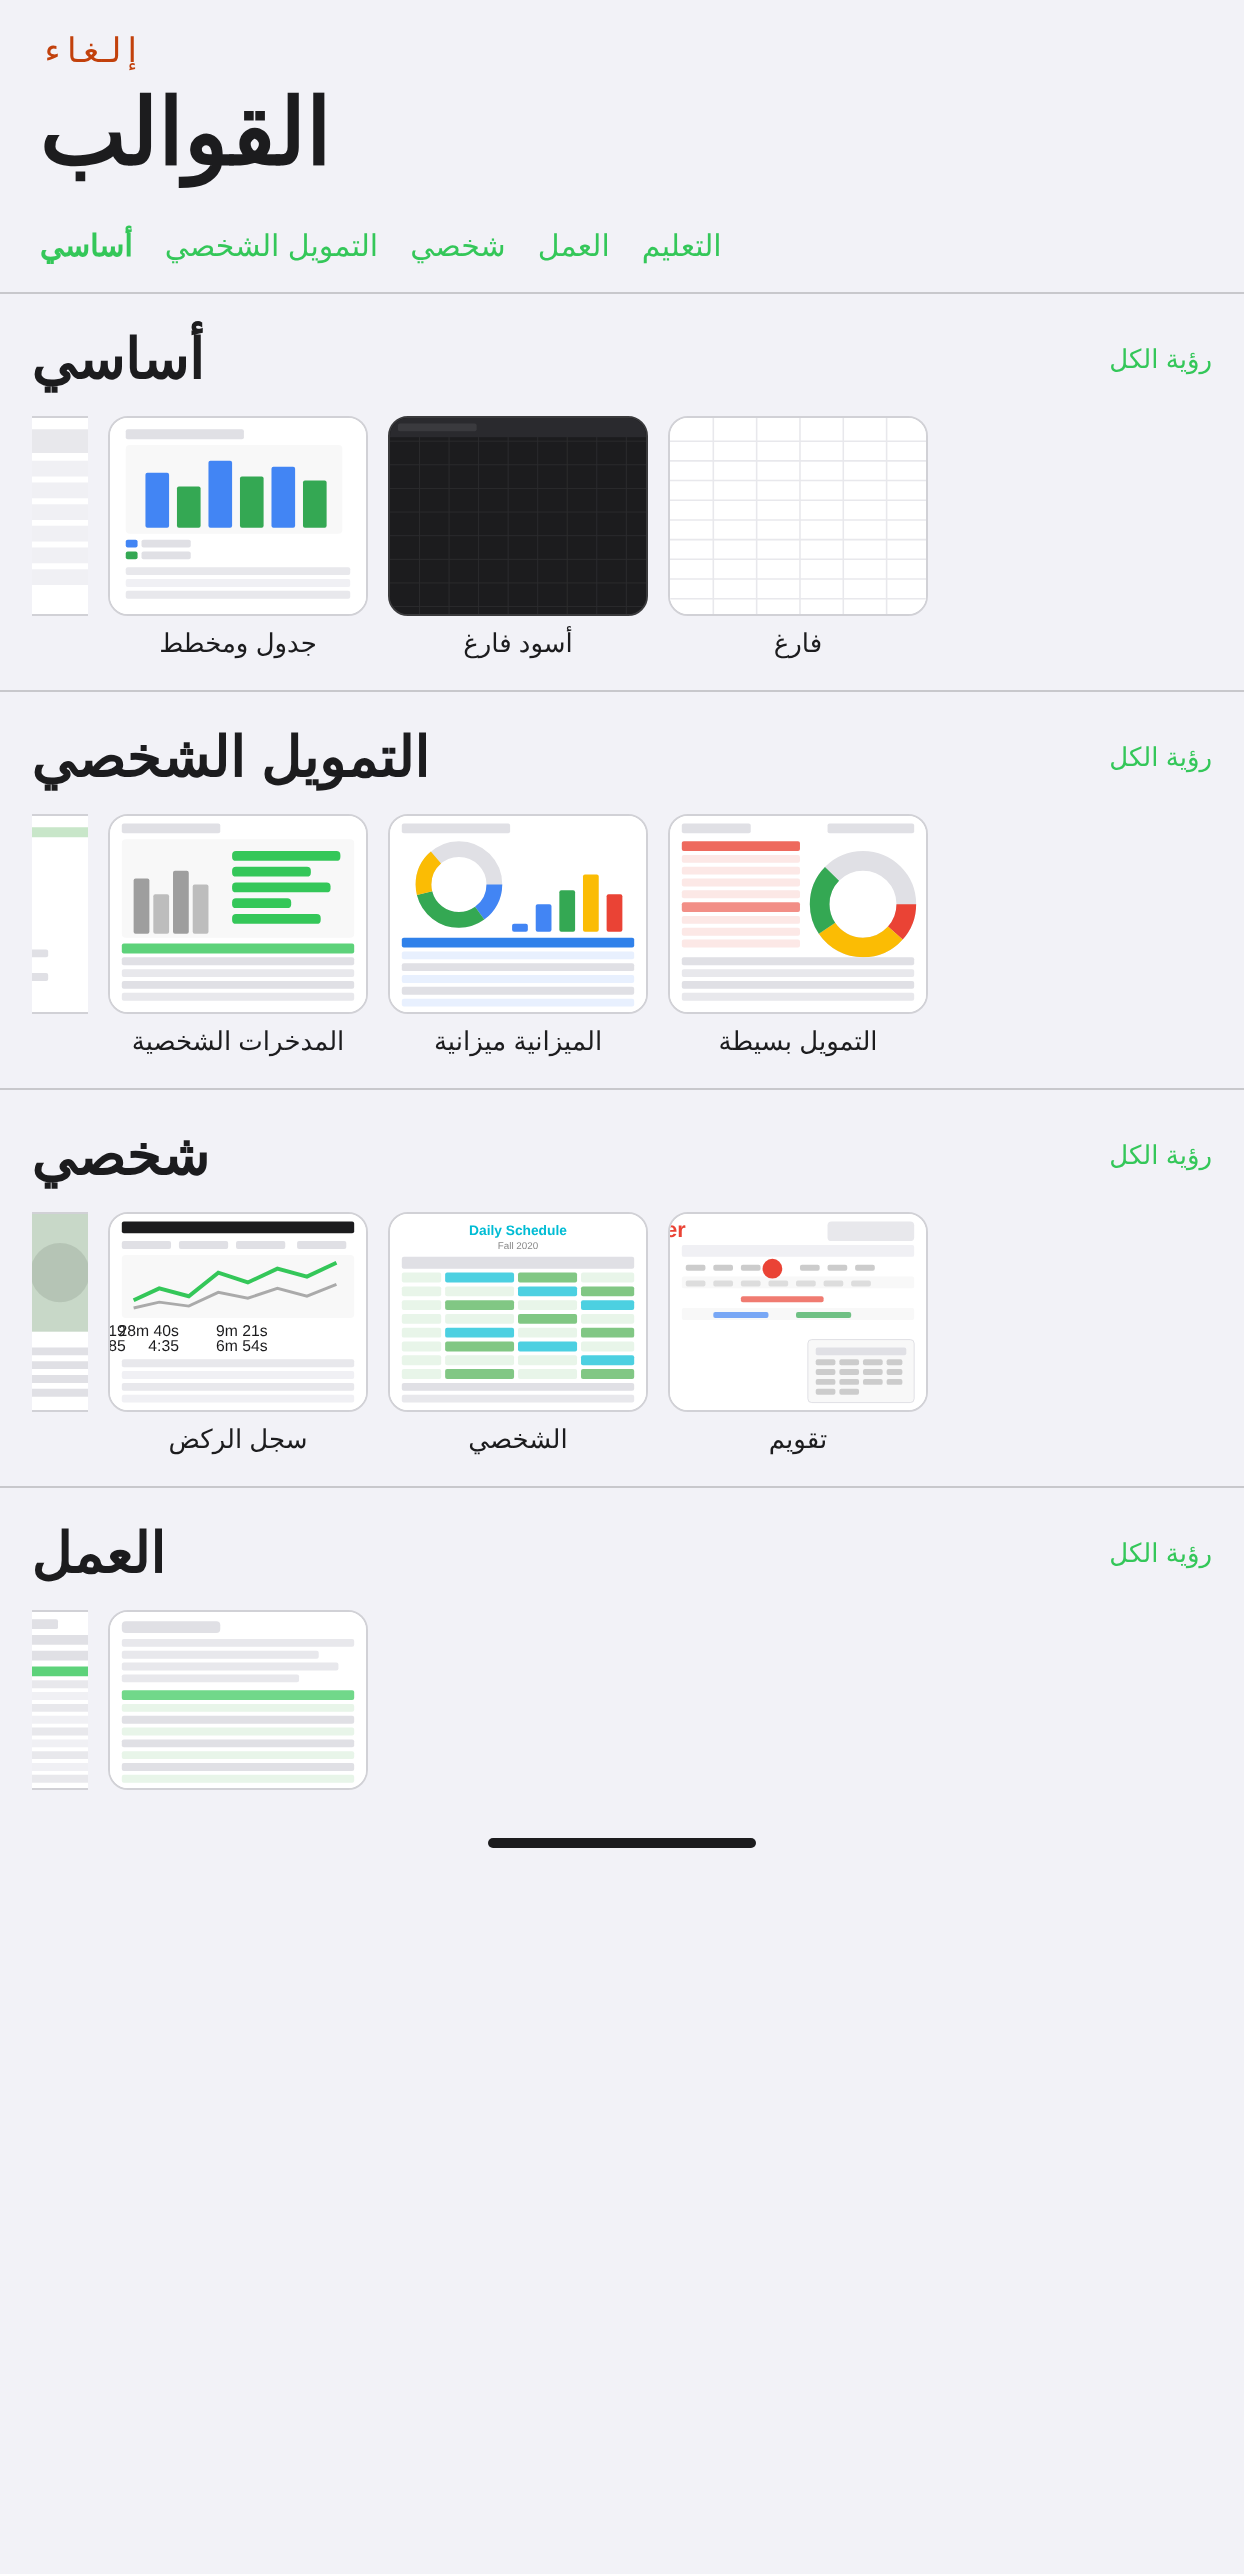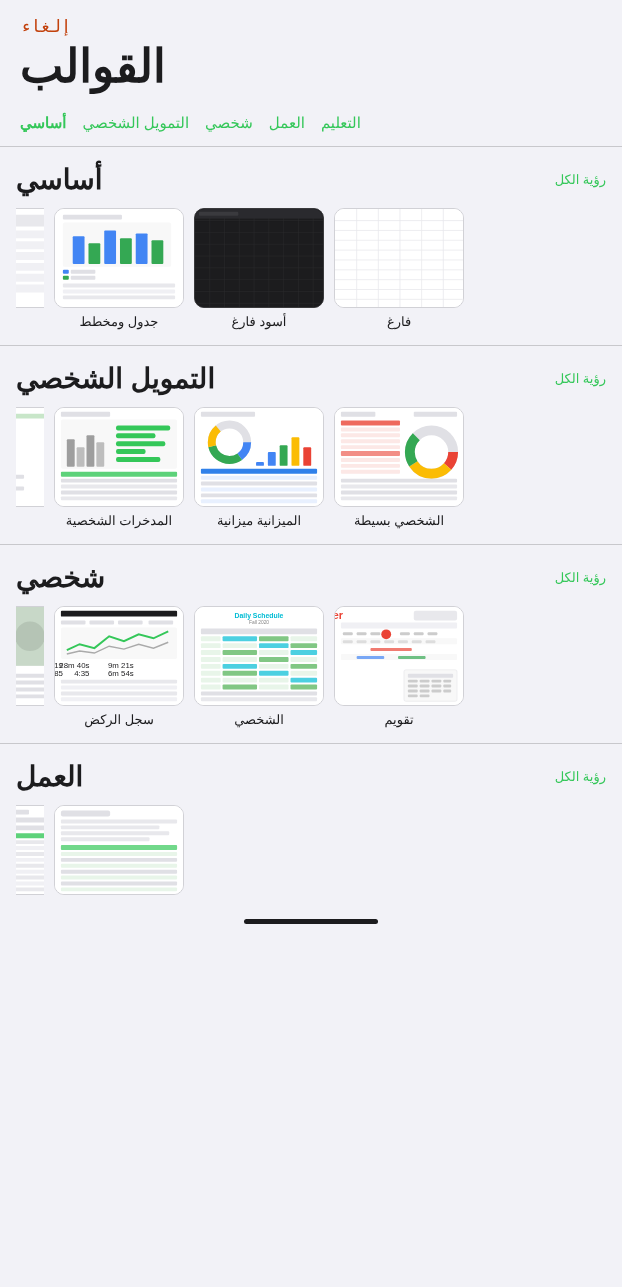--- a/index.html
+++ b/index.html
@@ -409,21 +409,21 @@
           <circle cx="98" cy="45" r="22" fill="none" stroke="#ea4335" stroke-width="10" stroke-dasharray="50 138" stroke-dashoffset="34"></circle>
           <circle cx="98" cy="45" r="22" fill="none" stroke="#fbbc04" stroke-width="10" stroke-dasharray="40 138" stroke-dashoffset="-16"></circle>
           <circle cx="98" cy="45" r="22" fill="none" stroke="#34a853" stroke-width="10" stroke-dasharray="30 138" stroke-dashoffset="-56"></circle>
 
           <rect x="6" y="72" width="118" height="4" fill="#e0e0e5" rx="1"></rect>
           <rect x="6" y="78" width="118" height="4" fill="#e8e8ec" rx="1"></rect>
           <rect x="6" y="84" width="118" height="4" fill="#e0e0e5" rx="1"></rect>
           <rect x="6" y="90" width="118" height="4" fill="#e8e8ec" rx="1"></rect>
         </svg>
       </div>
-      <div class="card-label">الشخصي بسيطة</div>
+      <div class="card-label">التمويل بسيطة</div>
     </div>
   </div>
 </div>
 
 <div class="section-sep"></div>
 
 <div class="section">
   <div class="section-header">
     <span class="see-all">رؤية الكل</span>
     <span class="section-title">شخصي</span>

